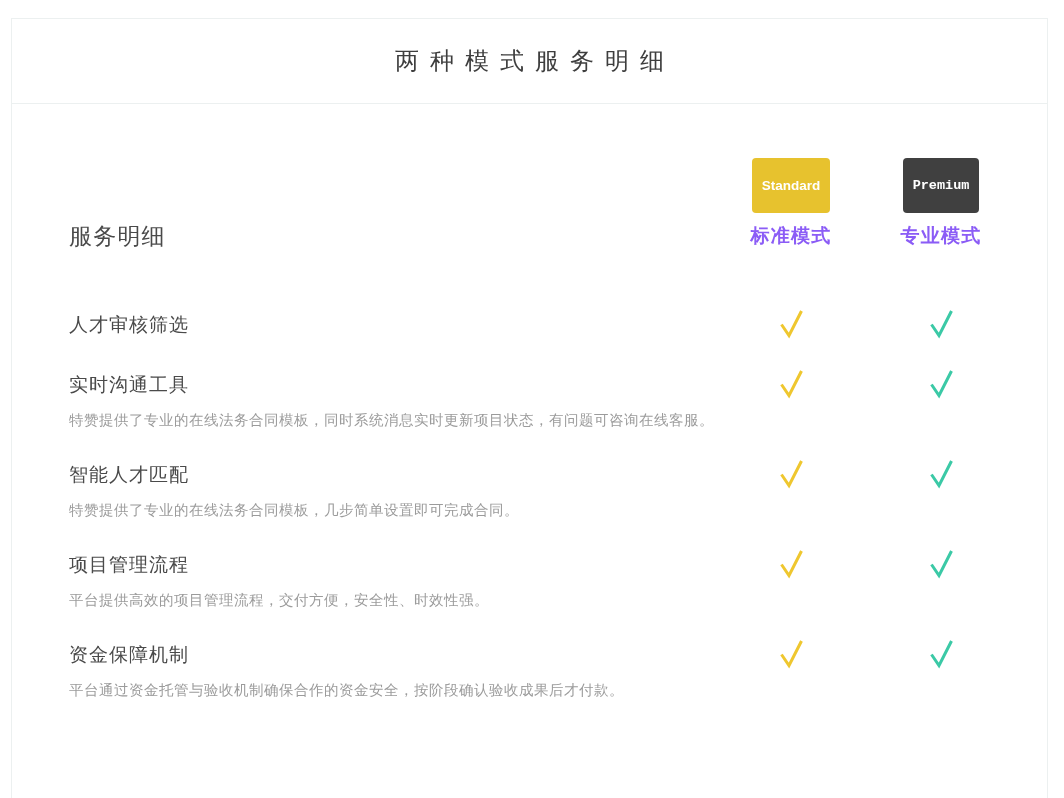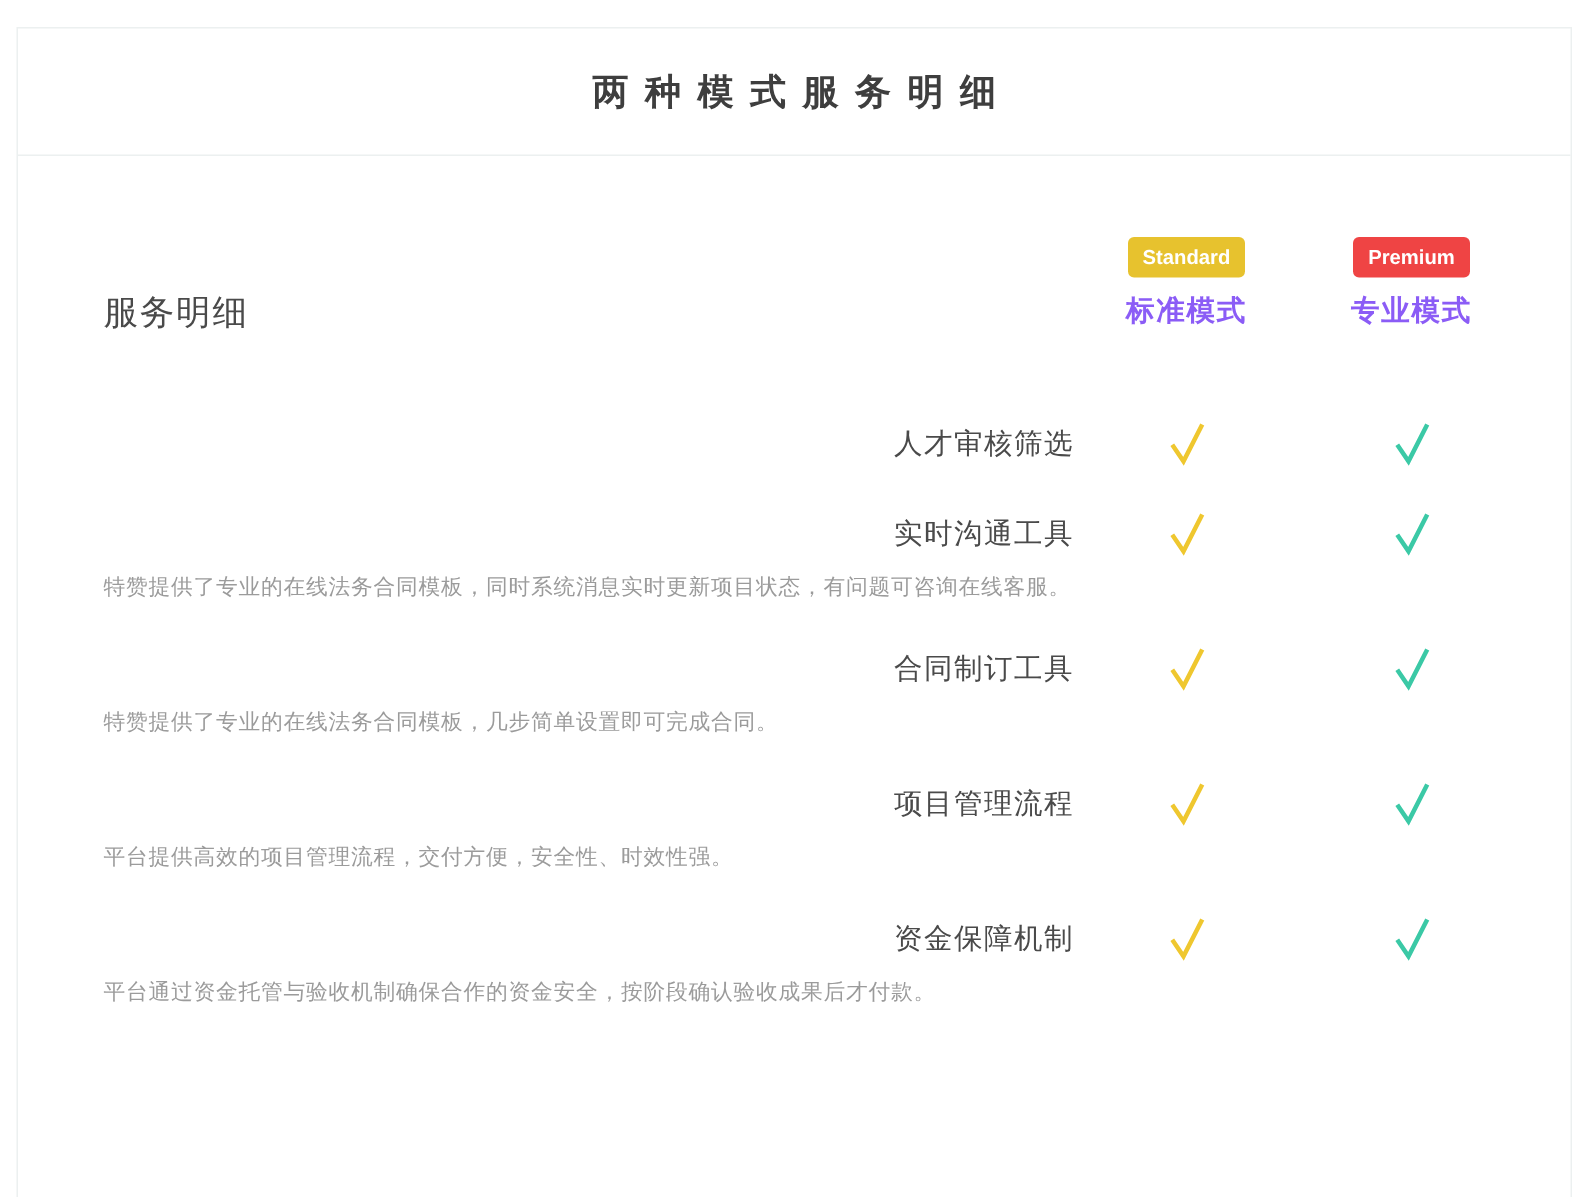--- a/index.html
+++ b/index.html
@@ -20,21 +20,21 @@
   .title-bar {
     height: 85px;
     border-bottom: 1px solid #ecf0f0;
     display: flex;
     align-items: center;
     justify-content: center;
   }
   .page-title {
     margin: 0;
     font-size: 24px;
-    font-weight: bold;
+    font-weight: normal;
     color: #3e3e3e;
     letter-spacing: 11px;
     margin-right: -11px; 
   }
   .content {
     padding-left: 57px;
     padding-right: 31px;
   }
   .table-header {
     display: grid;
@@ -53,45 +53,44 @@
     flex-direction: column;
     align-items: center;
     row-gap: 12px;
   }
   .badge {
     display: inline-block;
     font-size: 13.5px;
     font-weight: bold;
     color: #ffffff;
     line-height: 17px;
-    padding: 5px 10px;
+    padding: 19px 10px;
     border-radius: 4px;
   }
   .badge-standard { background: #e7c22e; }
-  .badge-premium  { background: #ef4444; }
+  .badge-premium  { background: #404040; font-family: Liberation Mono, monospace; }
   .mode-label {
     font-size: 19px;
     color: #8b5cf6;
     letter-spacing: 1.2px;
     line-height: 22px;
     font-weight: bold;
   }
   .rows { margin-top: 68px; }
   .row {
     display: grid;
     grid-template-columns: 1fr 150px 150px;
     align-items: start;
     margin-bottom: 36px;
   }
   .row-title {
     font-size: 19px;
     line-height: 20px;
     color: #4a4a4a;
     letter-spacing: 1px;
-    text-align: right;
   }
   .row-desc {
     font-size: 14.5px;
     line-height: 17px;
     color: #9b9b9b;
     letter-spacing: 0.5px;
     margin-top: 17px;
     white-space: nowrap;
   }
   .check-cell {
@@ -159,21 +158,21 @@
         </div>
         <div class="check-cell">
           <svg class="check check-premium" width="26" height="31" viewBox="0 0 26 31">
               <path d="M3.5 16.5 L11 27.5 L23.5 3" stroke="#3bc9a6"></path>
             </svg>
         </div>
       </div>
 
       <div class="row">
         <div class="row-text">
-          <div class="row-title">合同制订工具</div>
+          <div class="row-title">智能人才匹配</div>
           <div class="row-desc">特赞提供了专业的在线法务合同模板，几步简单设置即可完成合同。</div>
         </div>
         <div class="check-cell">
           <svg class="check check-standard" width="26" height="31" viewBox="0 0 26 31">
               <path d="M3.5 16.5 L11 27.5 L23.5 3" stroke="#efc72f"></path>
             </svg>
         </div>
         <div class="check-cell">
           <svg class="check check-premium" width="26" height="31" viewBox="0 0 26 31">
               <path d="M3.5 16.5 L11 27.5 L23.5 3" stroke="#3bc9a6"></path>

